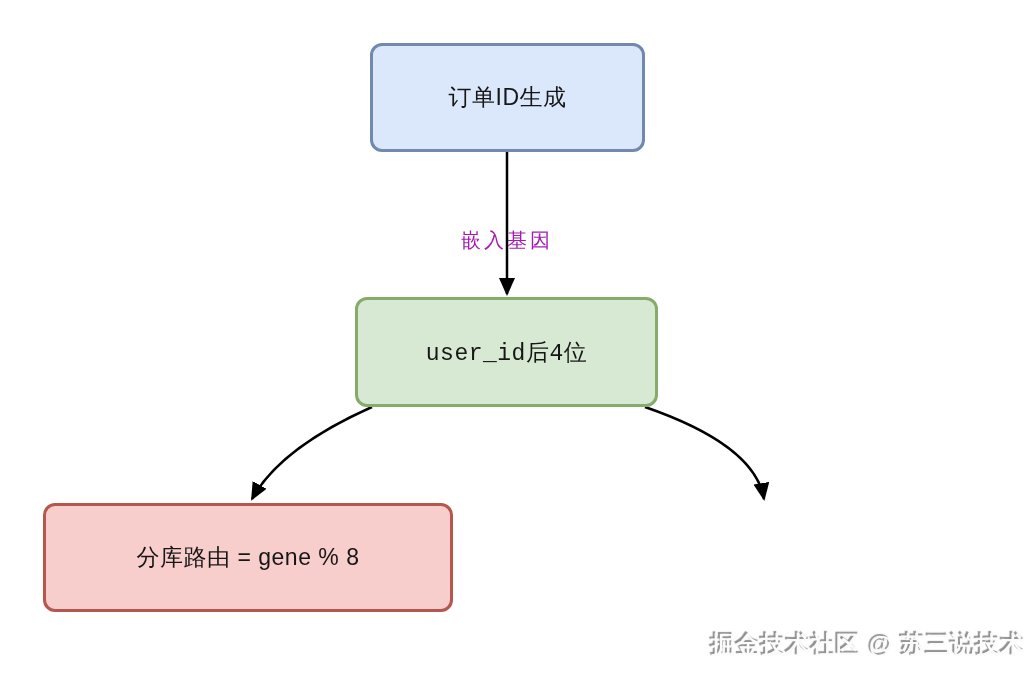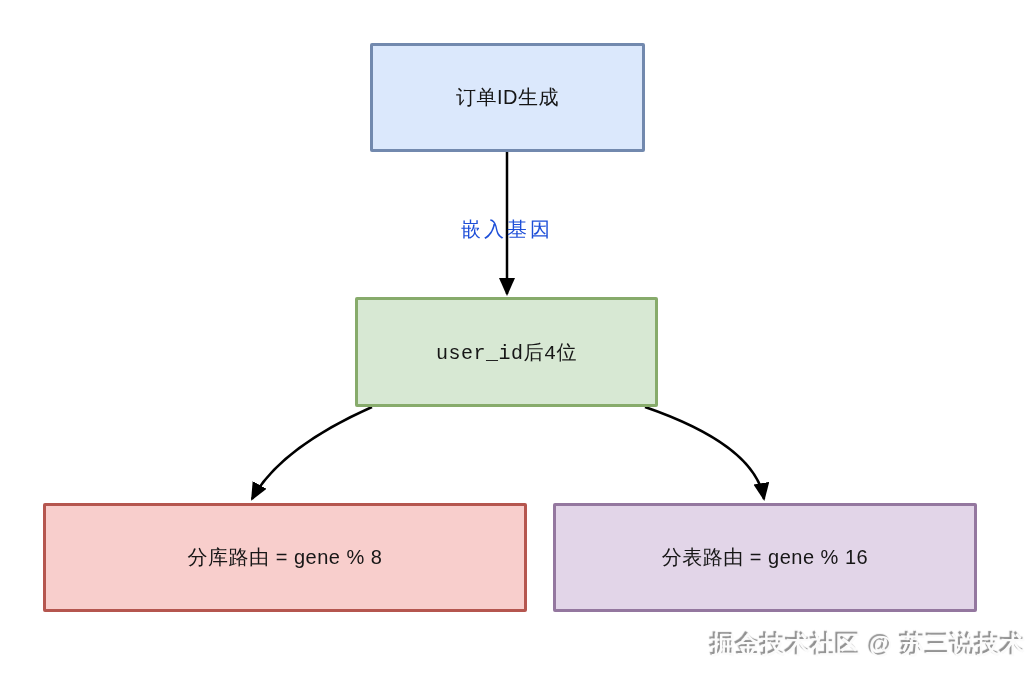--- a/index.html
+++ b/index.html
@@ -15,40 +15,40 @@
     position: absolute;
     inset: 0;
     width: 1032px;
     height: 680px;
     pointer-events: none;
   }
   .node {
     position: absolute;
     box-sizing: border-box;
     border: 3px solid #888;
-    border-radius: 2px;
+    border-radius: 12px;
     display: flex;
     align-items: center;
     justify-content: center;
-    font-size: 20px;
+    font-size: 23px;
     color: #161616;
     text-align: right;
     letter-spacing: 0.5px;
   }
   .node-order   { left: 370px; top: 43px;  width: 275px; height: 109px; }
   .node-gene    { left: 355px; top: 297px; width: 303px; height: 110px; }
-  .node-db      { left: 43px;  top: 503px; width: 484px; height: 109px; }
+  .node-db      { left: 43px;  top: 503px; width: 410px; height: 109px; }
   .node-table   { left: 553px; top: 503px; width: 424px; height: 109px; }
   .edge-label {
     position: absolute;
     left: 507px;
-    top: 229px;
+    top: 240px;
     transform: translate(-50%, -50%);
     font-size: 20px;
-    color: #1d4ed8;
+    color: #a21caf;
     letter-spacing: 3px;
     white-space: nowrap;
   }
   .watermark {
     position: absolute;
     right: 6px;
     bottom: 19px;
     font-size: 24px;
     font-weight: 700;
     letter-spacing: 1px;
@@ -80,19 +80,16 @@
   <div class="edge-label">嵌入基因</div>
 
   <div class="node node-gene" style="background-color: rgb(215, 232, 211); border-color: rgb(135, 171, 107); font-family: Liberation Mono, monospace;">
     <span>user_id后4位</span>
   </div>
 
   <div class="node node-db" style="background-color: rgb(248, 206, 204); border-color: rgb(181, 86, 79);">
     <span>分库路由 = gene % 8</span>
   </div>
 
-  <div class="node node-table" style="background-color: rgb(226, 213, 232); border-color: rgb(148, 119, 159);">
-    <span>分表路由 = gene % 16</span>
-  </div>
 
   <div class="watermark">掘金技术社区 @ 苏三说技术</div>
 
 </div>
 
 </body></html>

